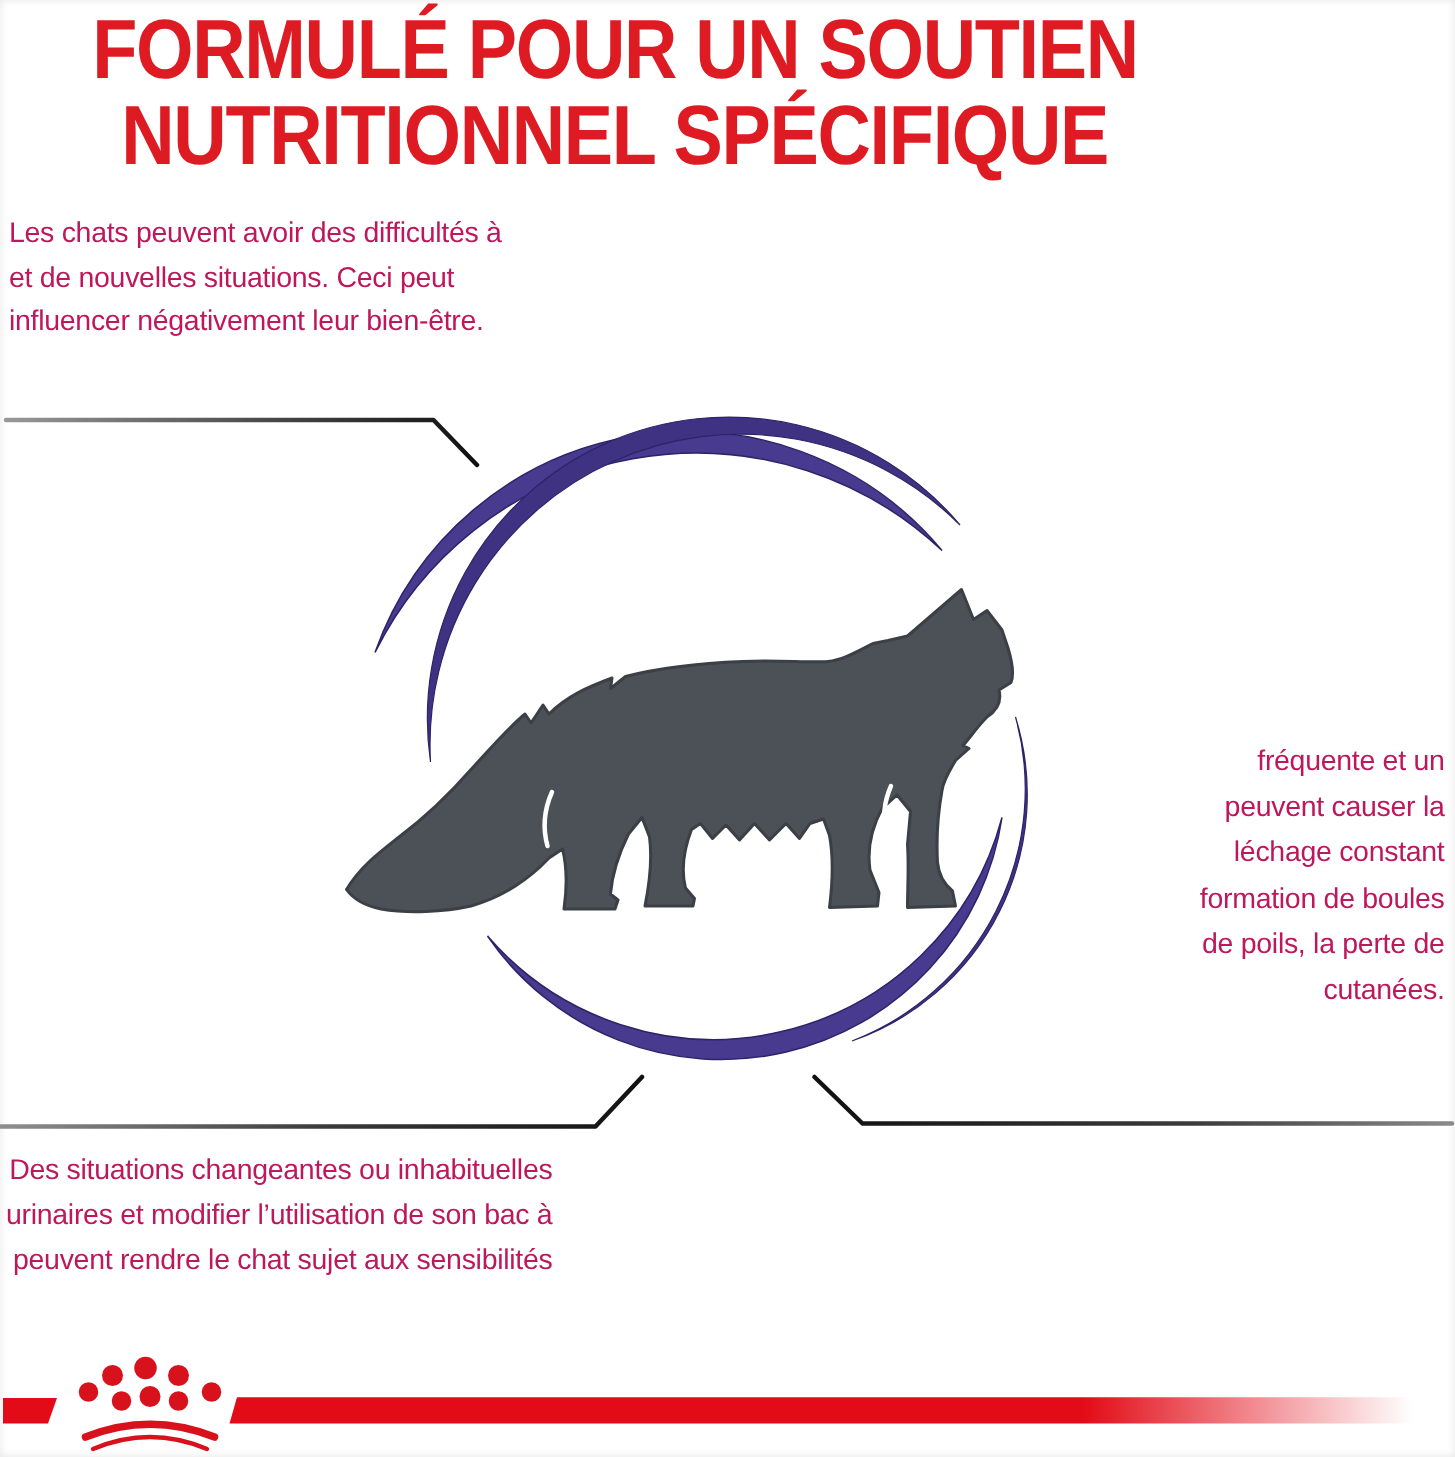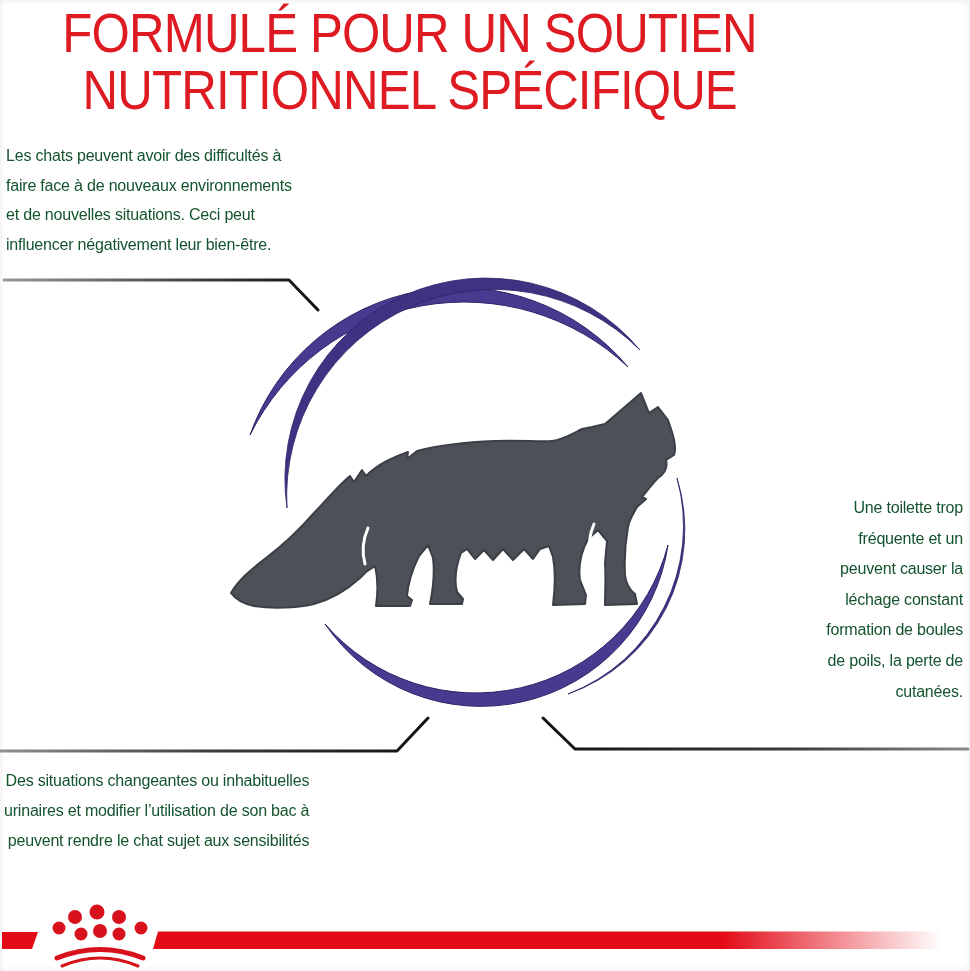--- a/index.html
+++ b/index.html
@@ -3,28 +3,28 @@
 <meta charset="utf-8">
 <style>
   html,body{margin:0;padding:0;background:#ffffff;}
   body{width:970px;height:971px;position:relative;overflow:hidden;
        font-family:"Liberation Sans",sans-serif;color:#161616;
        box-shadow:inset 0 0 6px rgba(0,0,0,.10);}
   .stage{position:absolute;inset:0;width:970px;height:971px;}
   svg.art{position:absolute;left:0;top:0;width:970px;height:971px;display:block;}
 
   .title{position:absolute;left:0;top:0;width:820px;text-align:center;
-         color:#de1b22;font-weight:normal;line-height:57px;font-size:56px;
+         color:#de1b22;font-weight:bold;line-height:57px;font-size:56px;
          letter-spacing:-1px;}
   .title .tline{display:block;}
   .title .tline>span{display:inline-block;transform:scaleX(.88);transform-origin:center;
          white-space:nowrap;}
   .title{top:4px;}
 
-  .para{position:absolute;font-size:16px;letter-spacing:-0.2px;color:#14532d;}
+  .para{position:absolute;font-size:19px;letter-spacing:-0.2px;color:#be185d;}
   .para .ln{white-space:nowrap;}
   .para-top-left{left:6px;top:141px;line-height:29.6px;text-align:left;}
   .para-right{right:7px;top:493px;line-height:30.6px;text-align:right;}
   .para-bottom-left{left:4px;top:766px;line-height:30.2px;text-align:right;}
 </style>
 </head>
 <body>
 
 <div class="stage">
 
@@ -127,27 +127,25 @@
     </g>
   </svg>
 
   <div class="title">
     <span class="tline"><span>FORMULÉ POUR UN SOUTIEN</span></span>
     <span class="tline"><span>NUTRITIONNEL SPÉCIFIQUE</span></span>
   </div>
 
   <div class="para para-top-left">
     <div class="ln">Les chats peuvent avoir des difficultés à</div>
-    <div class="ln">faire face à de nouveaux environnements</div>
     <div class="ln">et de nouvelles situations. Ceci peut</div>
     <div class="ln">influencer négativement leur bien-être.</div>
   </div>
 
   <div class="para para-right">
-    <div class="ln">Une toilette trop</div>
     <div class="ln">fréquente et un</div>
     <div class="ln">peuvent causer la</div>
     <div class="ln">léchage constant</div>
     <div class="ln">formation de boules</div>
     <div class="ln">de poils, la perte de</div>
     <div class="ln">cutanées.</div>
   </div>
 
   <div class="para para-bottom-left">
     <div class="ln">Des situations changeantes ou inhabituelles</div>

